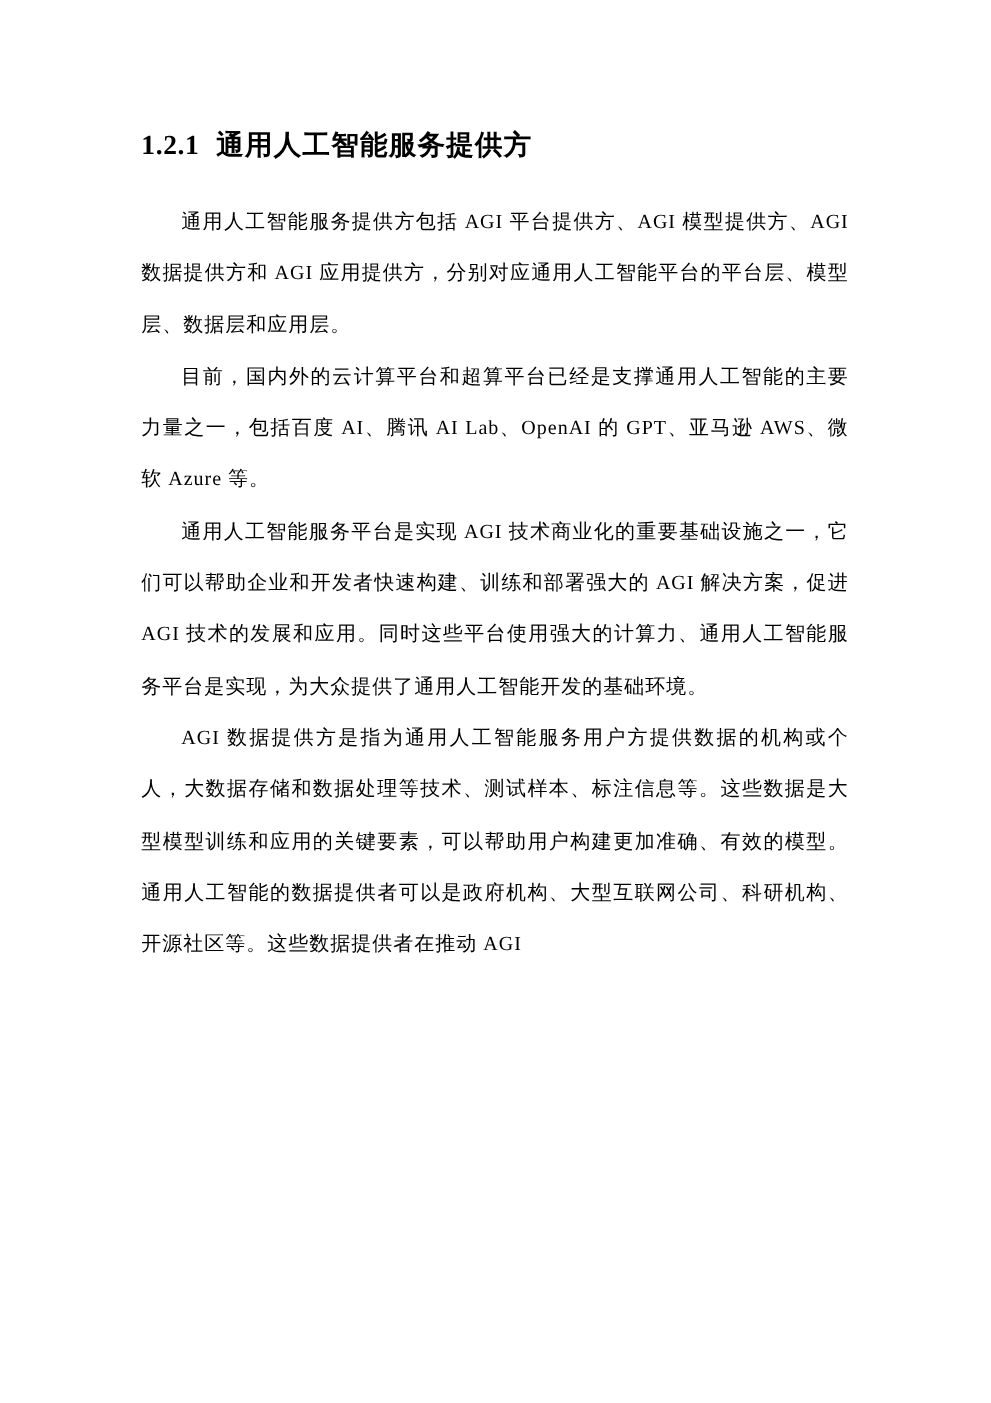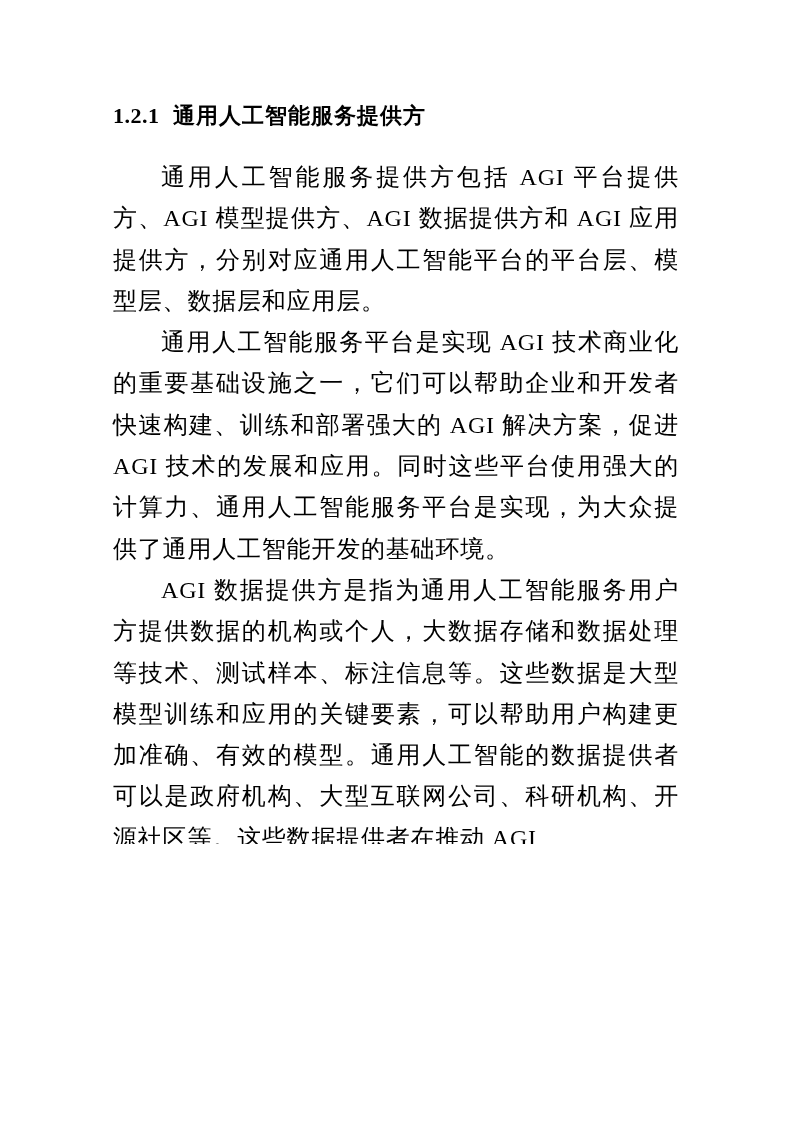--- a/index.html
+++ b/index.html
@@ -36,21 +36,21 @@
     letter-spacing: 0.5px;
     margin-right: 8px;
   }
   .heading-title {
     font-family: "Liberation Sans", "DejaVu Sans", sans-serif;
     font-weight: bold;
     letter-spacing: 1px;
   }
   .body-text p {
     margin: 0;
-    font-size: 24px;
+    font-size: 16px;
     line-height: 41.3px;
     text-align: justify;
     text-justify: inter-character;
     text-indent: 2em;
     letter-spacing: 0.8px;
   }
   .page-footer {
     position: absolute;
     left: 0;
     right: 0;
@@ -67,20 +67,21 @@
 <div class="page">
   <div class="content">
 
     <h2 class="section-heading">
       <span class="heading-number">1.2.1</span>
       <span class="heading-title">通用人工智能服务提供方</span>
     </h2>
 
     <div class="body-text">
       <p>通用人工智能服务提供方包括 AGI 平台提供方、AGI 模型提供方、AGI 数据提供方和 AGI 应用提供方，分别对应通用人工智能平台的平台层、模型层、数据层和应用层。</p>
+      <p>目前，国内外的云计算平台和超算平台已经是支撑通用人工智能的主要力量之一，包括百度 AI、腾讯 AI Lab、OpenAI 的 GPT、亚马逊 AWS、微软 Azure 等。</p>
       <p>通用人工智能服务平台是实现 AGI 技术商业化的重要基础设施之一，它们可以帮助企业和开发者快速构建、训练和部署强大的 AGI 解决方案，促进 AGI 技术的发展和应用。同时这些平台使用强大的计算力、通用人工智能服务平台是实现，为大众提供了通用人工智能开发的基础环境。</p>
       <p>AGI 数据提供方是指为通用人工智能服务用户方提供数据的机构或个人，大数据存储和数据处理等技术、测试样本、标注信息等。这些数据是大型模型训练和应用的关键要素，可以帮助用户构建更加准确、有效的模型。通用人工智能的数据提供者可以是政府机构、大型互联网公司、科研机构、开源社区等。这些数据提供者在推动 AGI</p>
     </div>
 
   </div>
 
   <div class="page-footer">
     <span>8</span>
   </div>
 </div>

